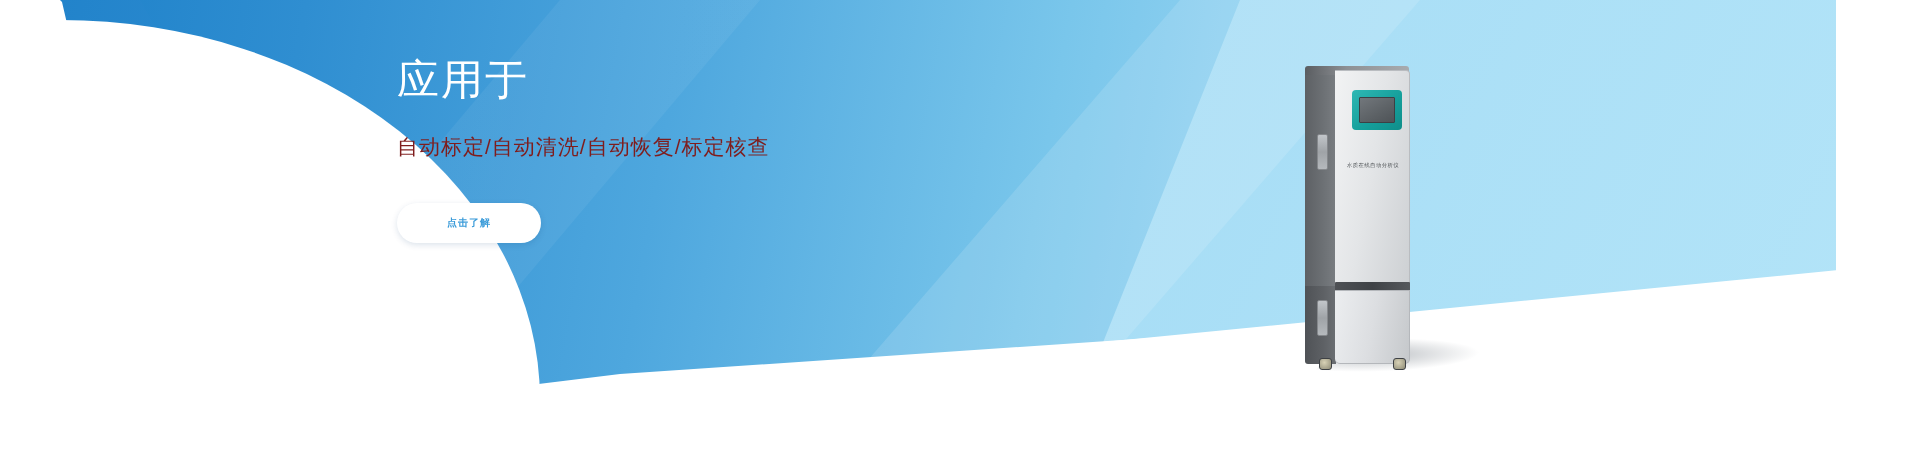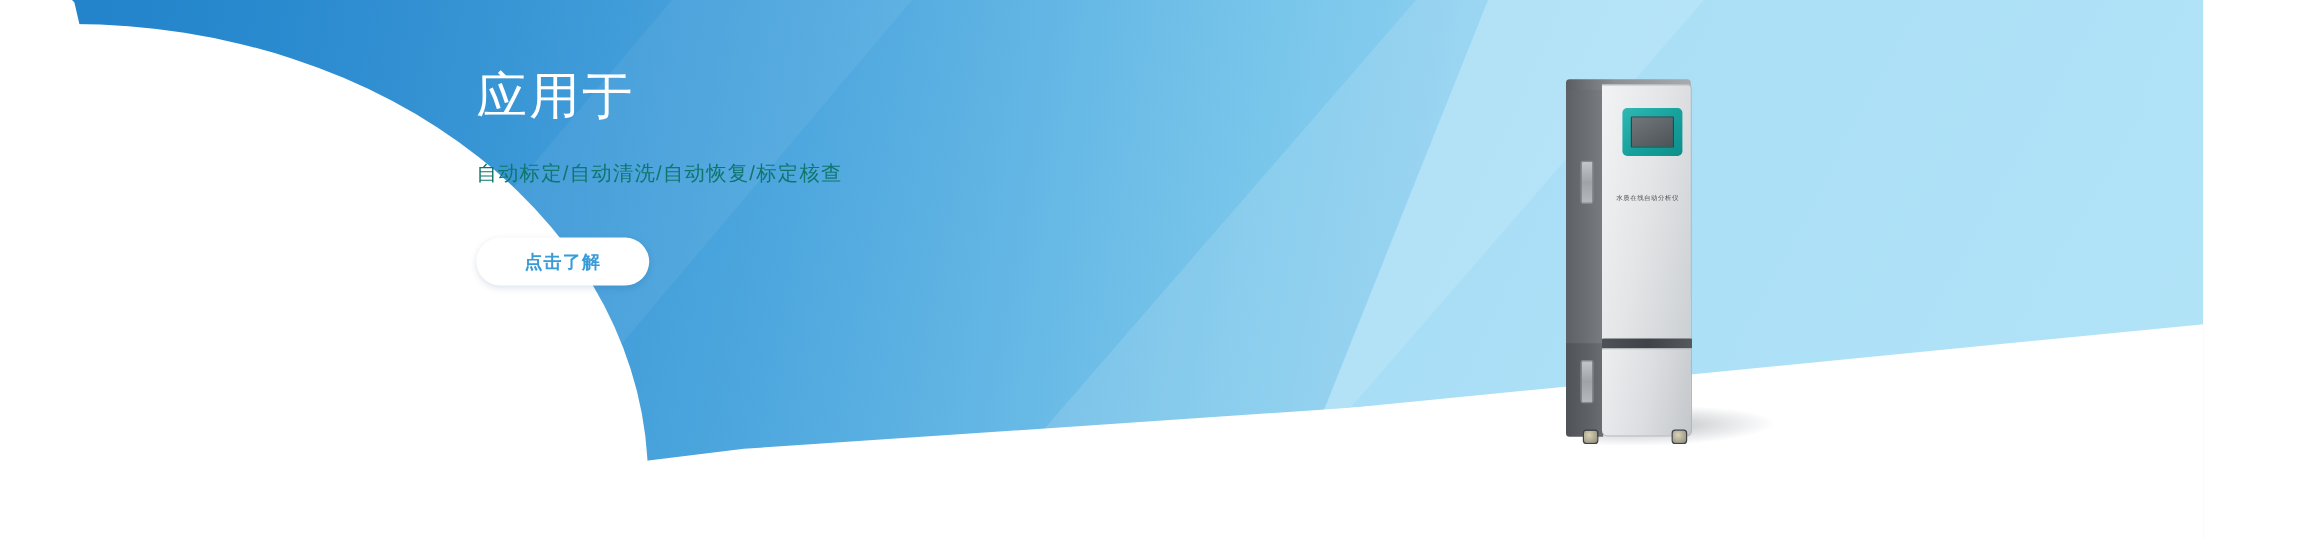--- a/index.html
+++ b/index.html
@@ -63,27 +63,27 @@
   }
 
   
   .copy{position:absolute;left:397px;top:52px;width:760px;z-index:6;}
   .headline{
     color:#ffffff;font-size:42px;line-height:55px;font-weight:400;
     letter-spacing:2px;white-space:nowrap;
   }
   .headline .l2{display:block;}
   .subline{
-    margin-top:26px;color:#0f766e;font-size:17px;letter-spacing:1px;
+    margin-top:26px;color:#7f1d1d;font-size:21px;letter-spacing:1px;
     font-weight:400;white-space:nowrap;
   }
   .cta{
     display:inline-flex;align-items:center;justify-content:center;
     margin-top:42px;width:144px;height:40px;border-radius:22px;
-    background:#ffffff;color:#3a9bd9;font-size:15px;letter-spacing:1px;
+    background:#ffffff;color:#3a9bd9;font-size:10px;letter-spacing:1px;
     border:none;cursor:pointer;font-family:inherit;font-weight:700;
     box-shadow:0 2px 6px rgba(0,60,110,.14);
   }
 
   
   .product{position:absolute;left:1305px;top:62px;width:140px;height:305px;z-index:7;}
   .shadow{
     position:absolute;left:24px;top:276px;width:150px;height:34px;
     background:radial-gradient(ellipse at 30% 50%,rgba(90,100,110,.42),rgba(90,100,110,0) 70%);
     transform:skewX(-42deg);

